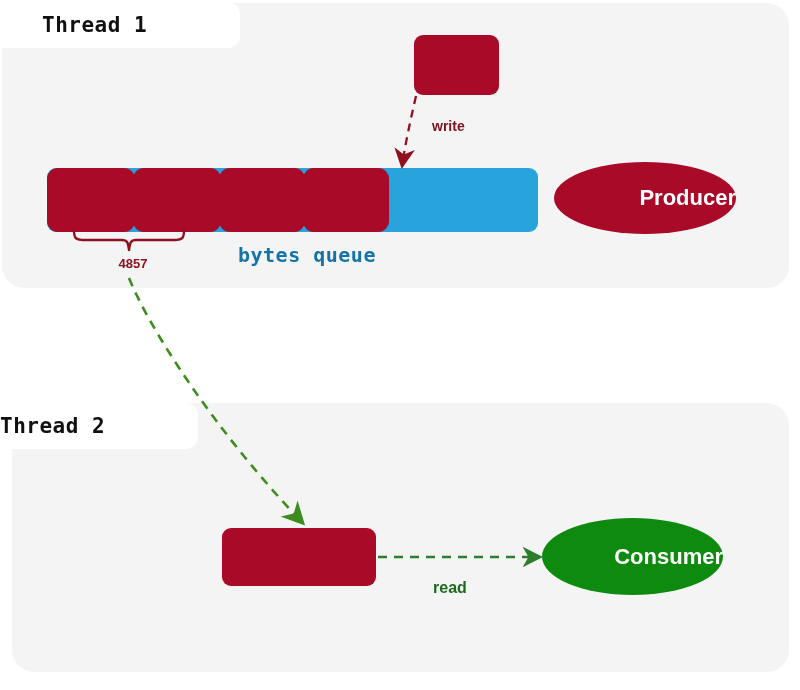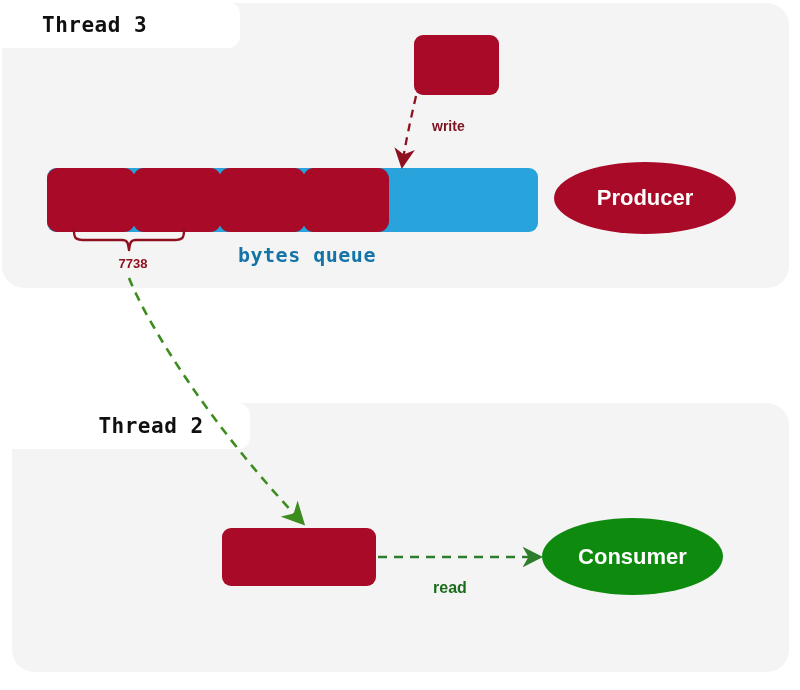--- a/index.html
+++ b/index.html
@@ -28,21 +28,21 @@
     border-radius:0 12px 12px 0;
     font-family:"DejaVu Sans Mono","Liberation Mono",monospace;
     font-weight:bold;
     font-size:21px;
     color:#101010;
     display:flex;
     align-items:center;
     letter-spacing:0.5px;
   }
   #tab-thread1{left:-10px;top:2px;width:198px;height:46px;padding-left:52px;}
-  #tab-thread2{left:0px;top:403px;width:198px;height:46px;padding-left:52px;justify-content:center;}
+  #tab-thread2{left:0px;top:403px;width:198px;height:46px;}
 
   
   #queue-blue{
     position:absolute;
     left:47px;top:168px;width:491px;height:64px;
     background:#29a3dc;
     border-radius:9px;
   }
   .queue-cell{
     position:absolute;
@@ -82,21 +82,21 @@
 
   
   .data-box{position:absolute;background:#a80a28;border-radius:9px;}
   #box-write-src{left:414px;top:35px;width:85px;height:60px;}
   #box-read-buf{left:222px;top:528px;width:154px;height:58px;}
 
   
   .actor{
     position:absolute;
     border-radius:50%;
-    display:flex;align-items:center;justify-content:center;
+    display:flex;align-items:center;justify-content:flex-end;
     color:#ffffff;font-weight:bold;font-size:22px;
     font-family:"Liberation Sans",sans-serif;
   }
   #actor-producer{left:554px;top:162px;width:182px;height:72px;background:#a80a28;}
   #actor-consumer{left:542px;top:518px;width:181px;height:77px;background:#0e8a0e;}
 
   
   #arrows{position:absolute;left:0;top:0;width:800px;height:690px;pointer-events:none;}
 </style>
 </head>
@@ -112,40 +112,40 @@
   <div class="queue-cell" id="queue-cell-0"></div>
   <div class="queue-cell" id="queue-cell-1"></div>
   <div class="queue-cell" id="queue-cell-2"></div>
   <div class="queue-cell" id="queue-cell-3"></div>
 
   <div id="brace-4096">
     <svg width="140" height="26" viewBox="0 0 140 26" xmlns="http://www.w3.org/2000/svg">
       <path d="M14,2 C14,11 16,11 22,12 L62,12 C67,12 68,14 69,22 C70,14 71,12 76,12 L116,12 C122,11 124,11 124,2" fill="none" stroke="#8f1020" stroke-width="2.4" stroke-linecap="round" stroke-linejoin="round"></path>
     </svg>
   </div>
-  <div id="label-4096">7738</div>
+  <div id="label-4096">4857</div>
 
   <div id="label-bytes-queue">bytes queue</div>
 
   <div class="data-box" id="box-write-src"></div>
   <div id="label-write">write</div>
 
   <div class="actor" id="actor-producer">
     <span>Producer</span>
   </div>
 
   <div class="data-box" id="box-read-buf"></div>
   <div id="label-read">read</div>
 
   <div class="actor" id="actor-consumer">
     <span>Consumer</span>
   </div>
 
   <div class="thread-tab" id="tab-thread1">
-    <span>Thread 3</span>
+    <span>Thread 1</span>
   </div>
   <div class="thread-tab" id="tab-thread2">
     <span>Thread 2</span>
   </div>
 
   <svg id="arrows" viewBox="0 0 800 690" xmlns="http://www.w3.org/2000/svg">
     <defs>
       <marker id="arrow-red" markerWidth="9" markerHeight="9" refX="5" refY="4.5" orient="auto" markerUnits="strokeWidth">
         <path d="M0,0 L9,4.5 L0,9 L2.6,4.5 z" fill="#8f1020"></path>
       </marker>

